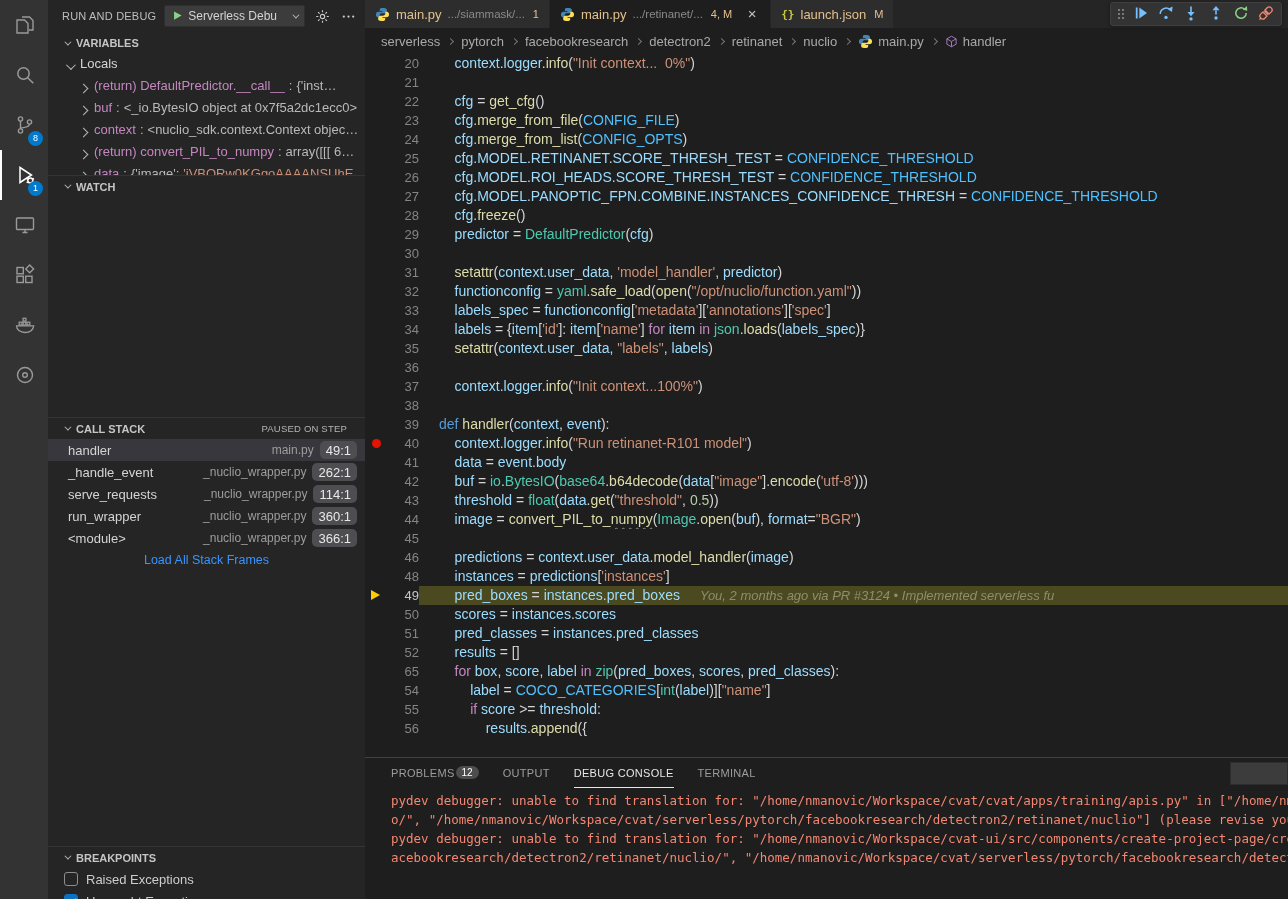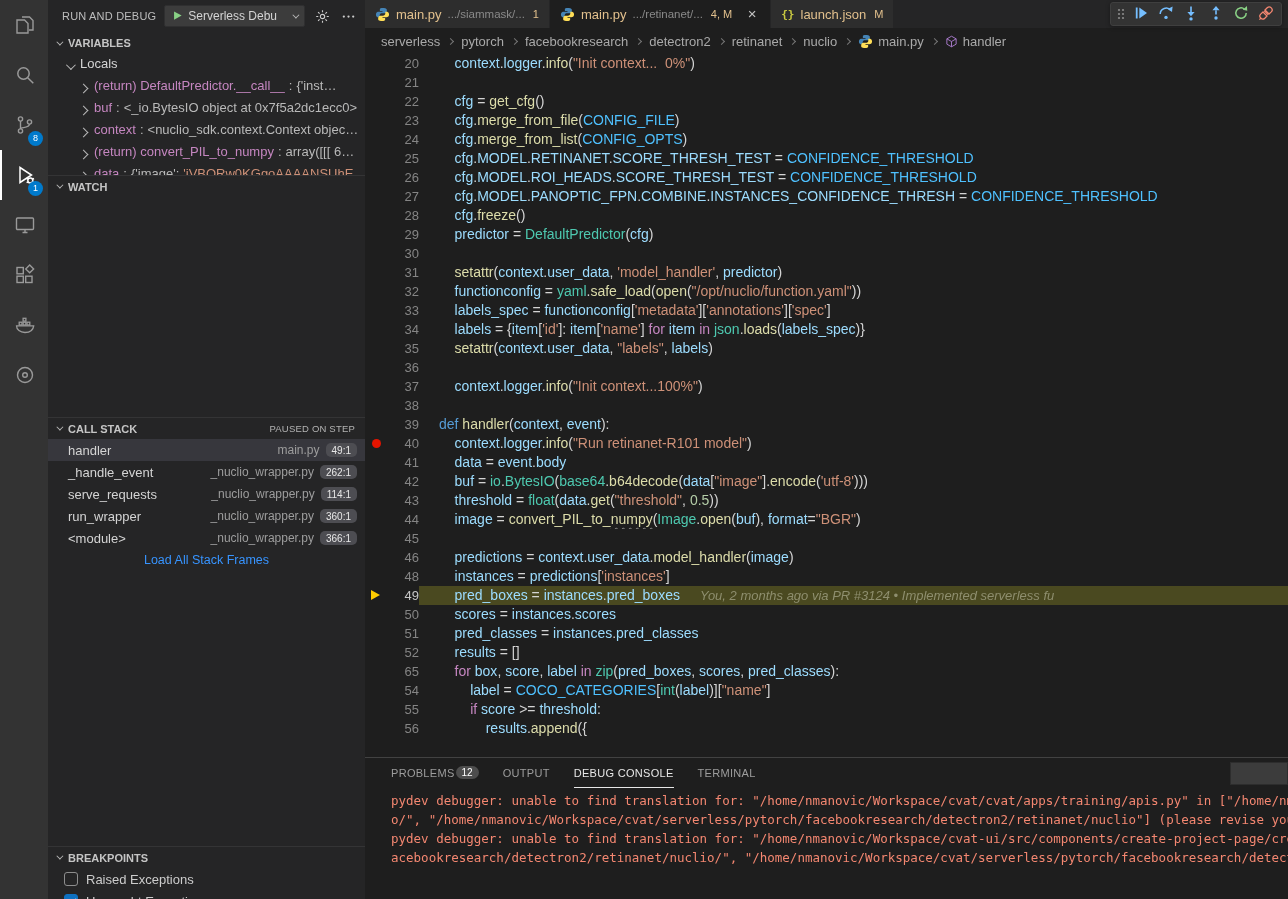--- a/index.html
+++ b/index.html
@@ -16,41 +16,41 @@
 .sb-top{height:32px;display:flex;align-items:center;padding:0 8px 0 14px;gap:8px;flex:none}
 .sb-title{font-size:11px;color:#bdbdbd;white-space:nowrap;letter-spacing:.2px}
 .debug-config{flex:1;height:22px;background:#3c3c3c;border:1px solid #2f2f30;border-radius:2px;display:flex;align-items:center;gap:5px;padding:0 7px;min-width:0}
 .cfg-label{flex:1;font-size:12px;color:#d4d4d4;white-space:nowrap;overflow:hidden}
 .hdr-icon{display:flex;width:18px;justify-content:center}
 .chev{width:7px;height:7px;border-right:1.4px solid #b9b9b9;border-bottom:1.4px solid #b9b9b9;display:inline-block;flex:none}
 .chev.down{transform:rotate(45deg) translateY(-2px)}
 .chev.right{transform:rotate(-45deg)}
 .chev.sm{width:5px;height:5px}
 .sec{flex:none;overflow:hidden;display:flex;flex-direction:column}
-.sec-h{height:22px;display:flex;align-items:center;gap:7px;padding:0 8px;flex:none;font-size:11px;font-weight:700;color:#c5c5c5;border-top:1px solid rgba(140,140,140,.15)}
+.sec-h{height:22px;display:flex;align-items:center;gap:7px;padding:0 16px;flex:none;font-size:11px;font-weight:700;color:#c5c5c5;border-top:1px solid rgba(140,140,140,.15)}
 .sec-h .chev{width:5px;height:5px}
 .sec-vars{height:143px}.sec-vars .sec-h{border-top:none}
 .sec-watch{height:242px}
 .sec-cs{height:154px}
 .sb-spacer{height:275px;flex:none}
 .sec-bp{height:66px}
 .sec-body{flex:1;overflow:hidden}
 .vrow{height:22px;display:flex;align-items:baseline;gap:4px;padding:2px 4px 0 18px;white-space:nowrap;overflow:hidden;font-size:13px}
 .vrow.item{padding-left:32px}
 .vrow .chev{align-self:center;margin-right:3px}
 .vname{color:#c586c0}
 .vsep,.vval{color:#b9b9b9}
 .vval.str{color:#ce9178}
 .scope-label{color:#d4d4d4}
 .cs-status{margin-left:auto;font-size:9.5px;font-weight:400;color:#b3b3b3;letter-spacing:.2px;padding-right:2px}
 .csrow{height:22px;display:flex;align-items:center;padding:0 8px 0 20px;font-size:13px;gap:6px}
 .csrow.sel{background:#37373d}
 .cs-name{color:#d4d4d4;white-space:nowrap}
 .cs-file{margin-left:auto;color:#9d9d9d;font-size:12px;white-space:nowrap}
-.cs-badge{background:#4d4d52;border-radius:5px;font-size:10px;padding:1.5px 6px;color:#e8e8e8;flex:none}
+.cs-badge{background:#4d4d52;border-radius:5px;font-size:13px;padding:1.5px 6px;color:#e8e8e8;flex:none}
 .cs-link{height:22px;display:flex;align-items:center;justify-content:center;color:#3794ff;font-size:12.5px}
 .bprow{height:22px;display:flex;align-items:center;gap:8px;padding:0 8px 0 16px}
 .cb{width:14px;height:14px;border:1px solid #8d8d8d;border-radius:3px;background:transparent;position:relative;flex:none}
 .cb.checked{background:#0e70c0;border-color:#0e70c0}
 .cb.checked::after{content: "";position:absolute;left:4.2px;top:1.2px;width:4px;height:8px;border-right:1.6px solid #fff;border-bottom:1.6px solid #fff;transform:rotate(45deg)}
 .bp-label{color:#cccccc}
 
 .main{flex:1;display:flex;flex-direction:column;min-width:0;position:relative}
 .tabbar{height:28px;background:#252526;display:flex;flex:none}
 .tab{display:flex;align-items:center;gap:6px;padding:0 10px;background:#2d2d2d;border-right:1px solid #252526;font-size:13px;color:#969696;white-space:nowrap}

